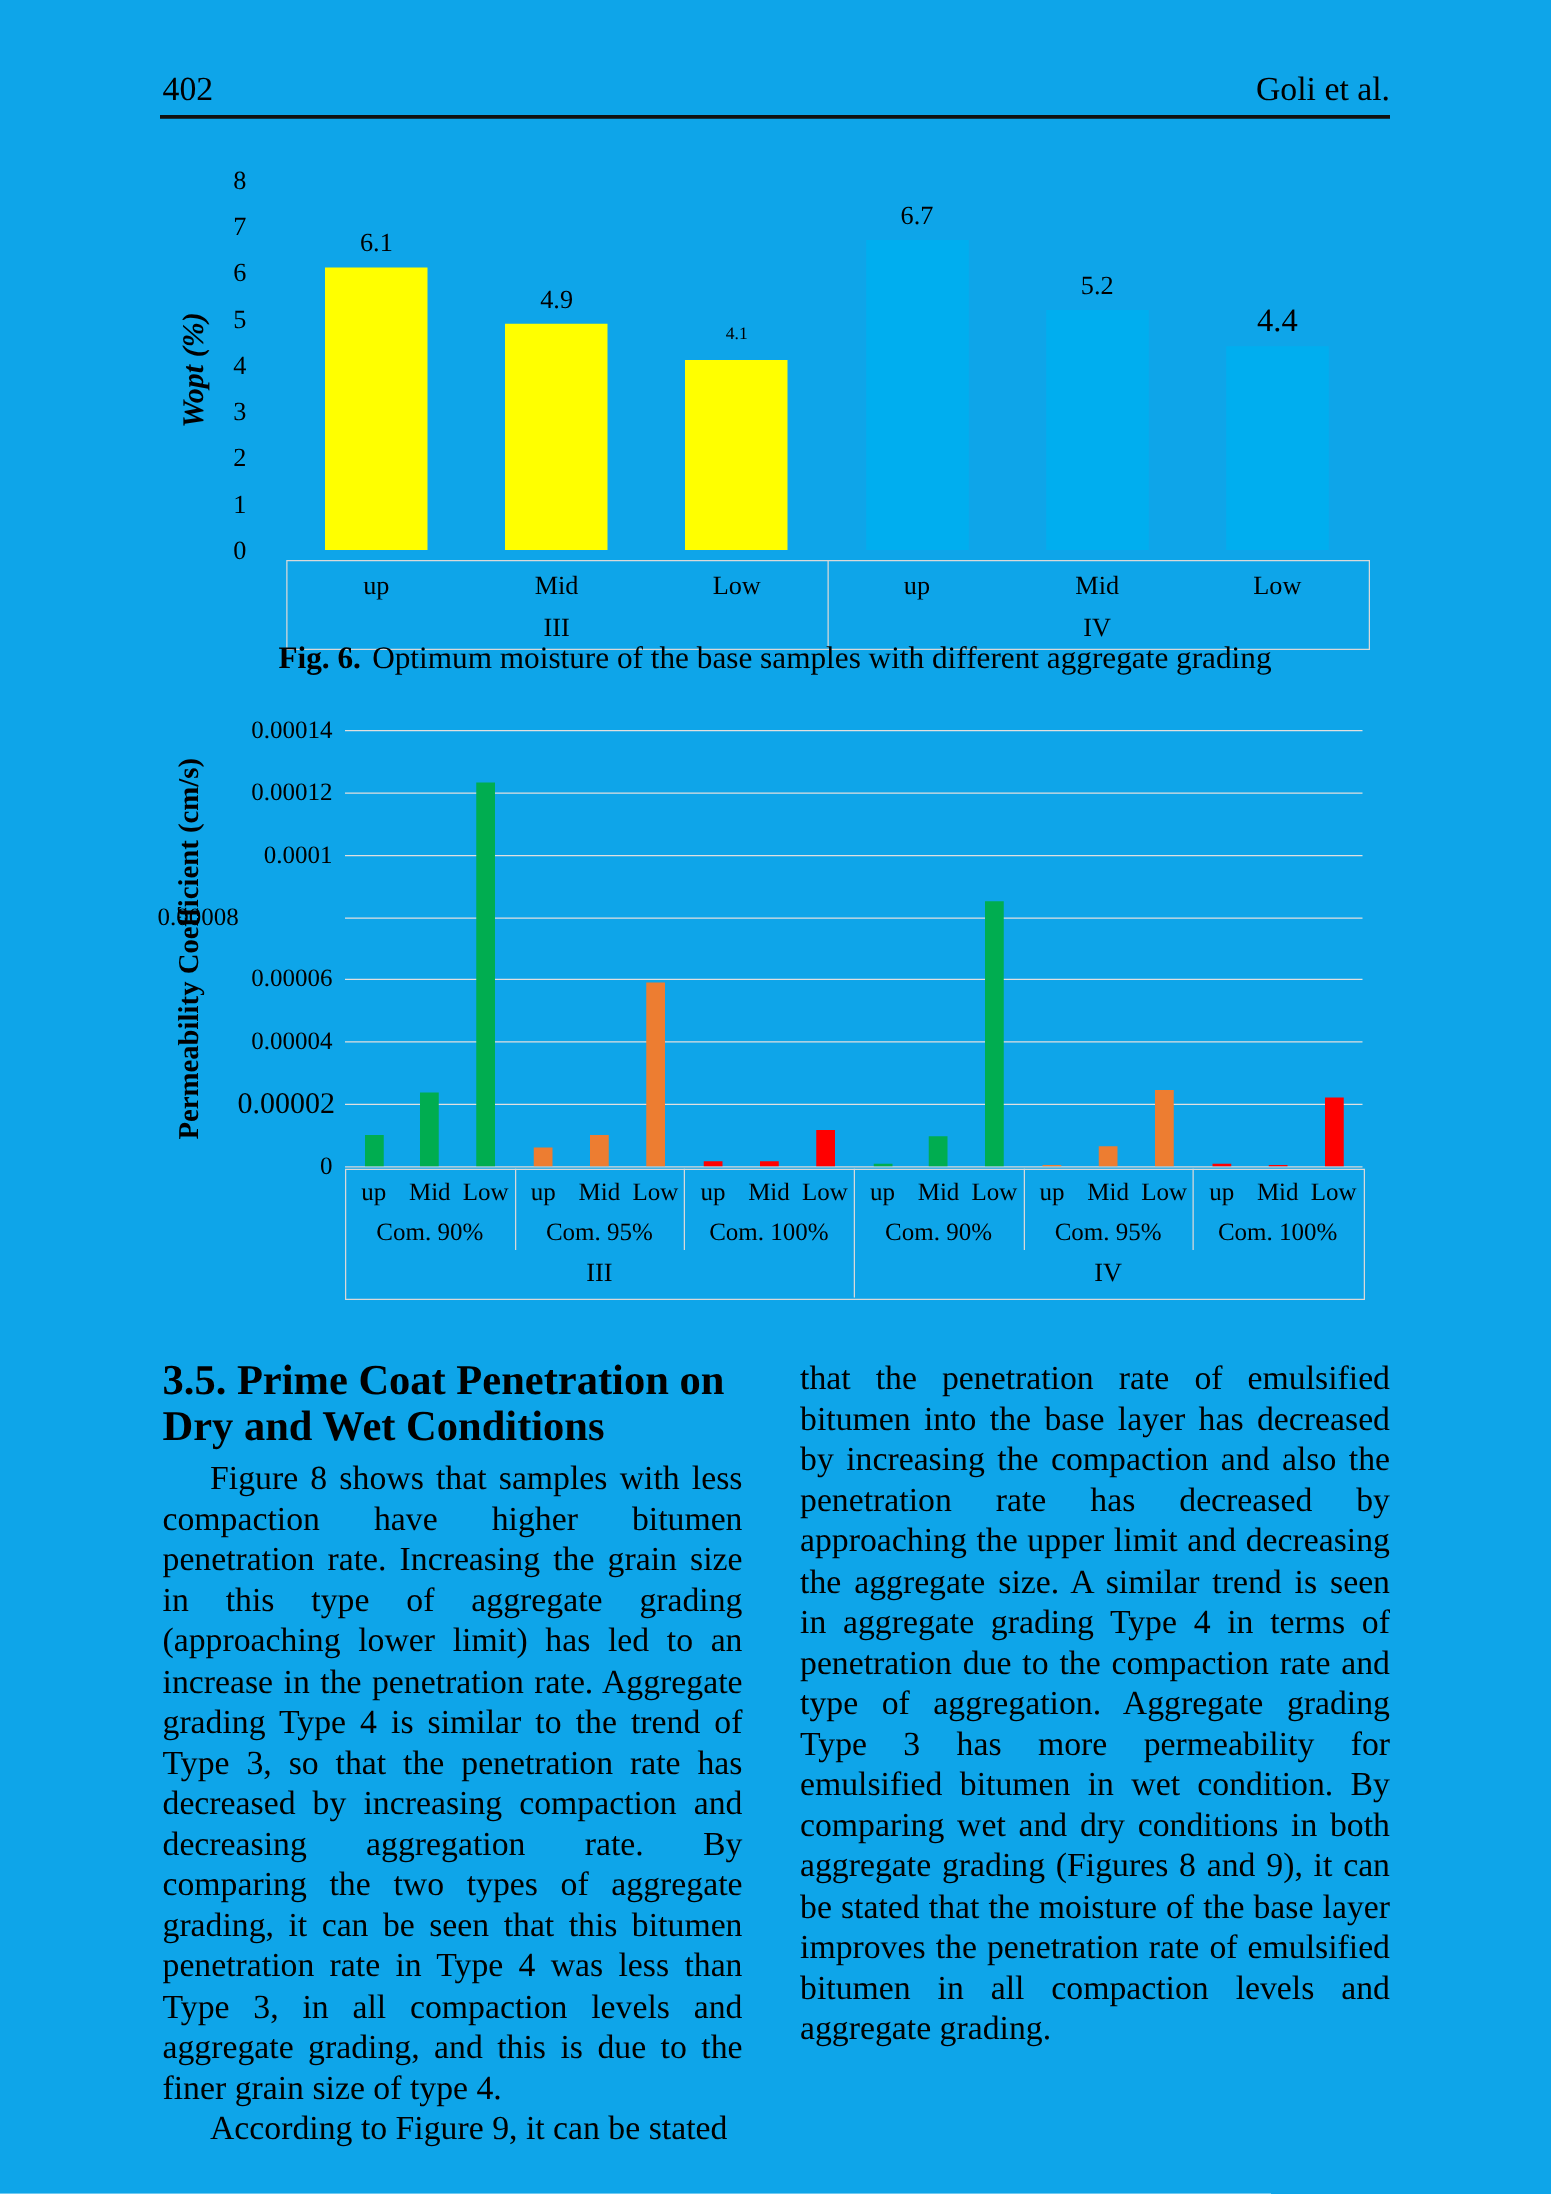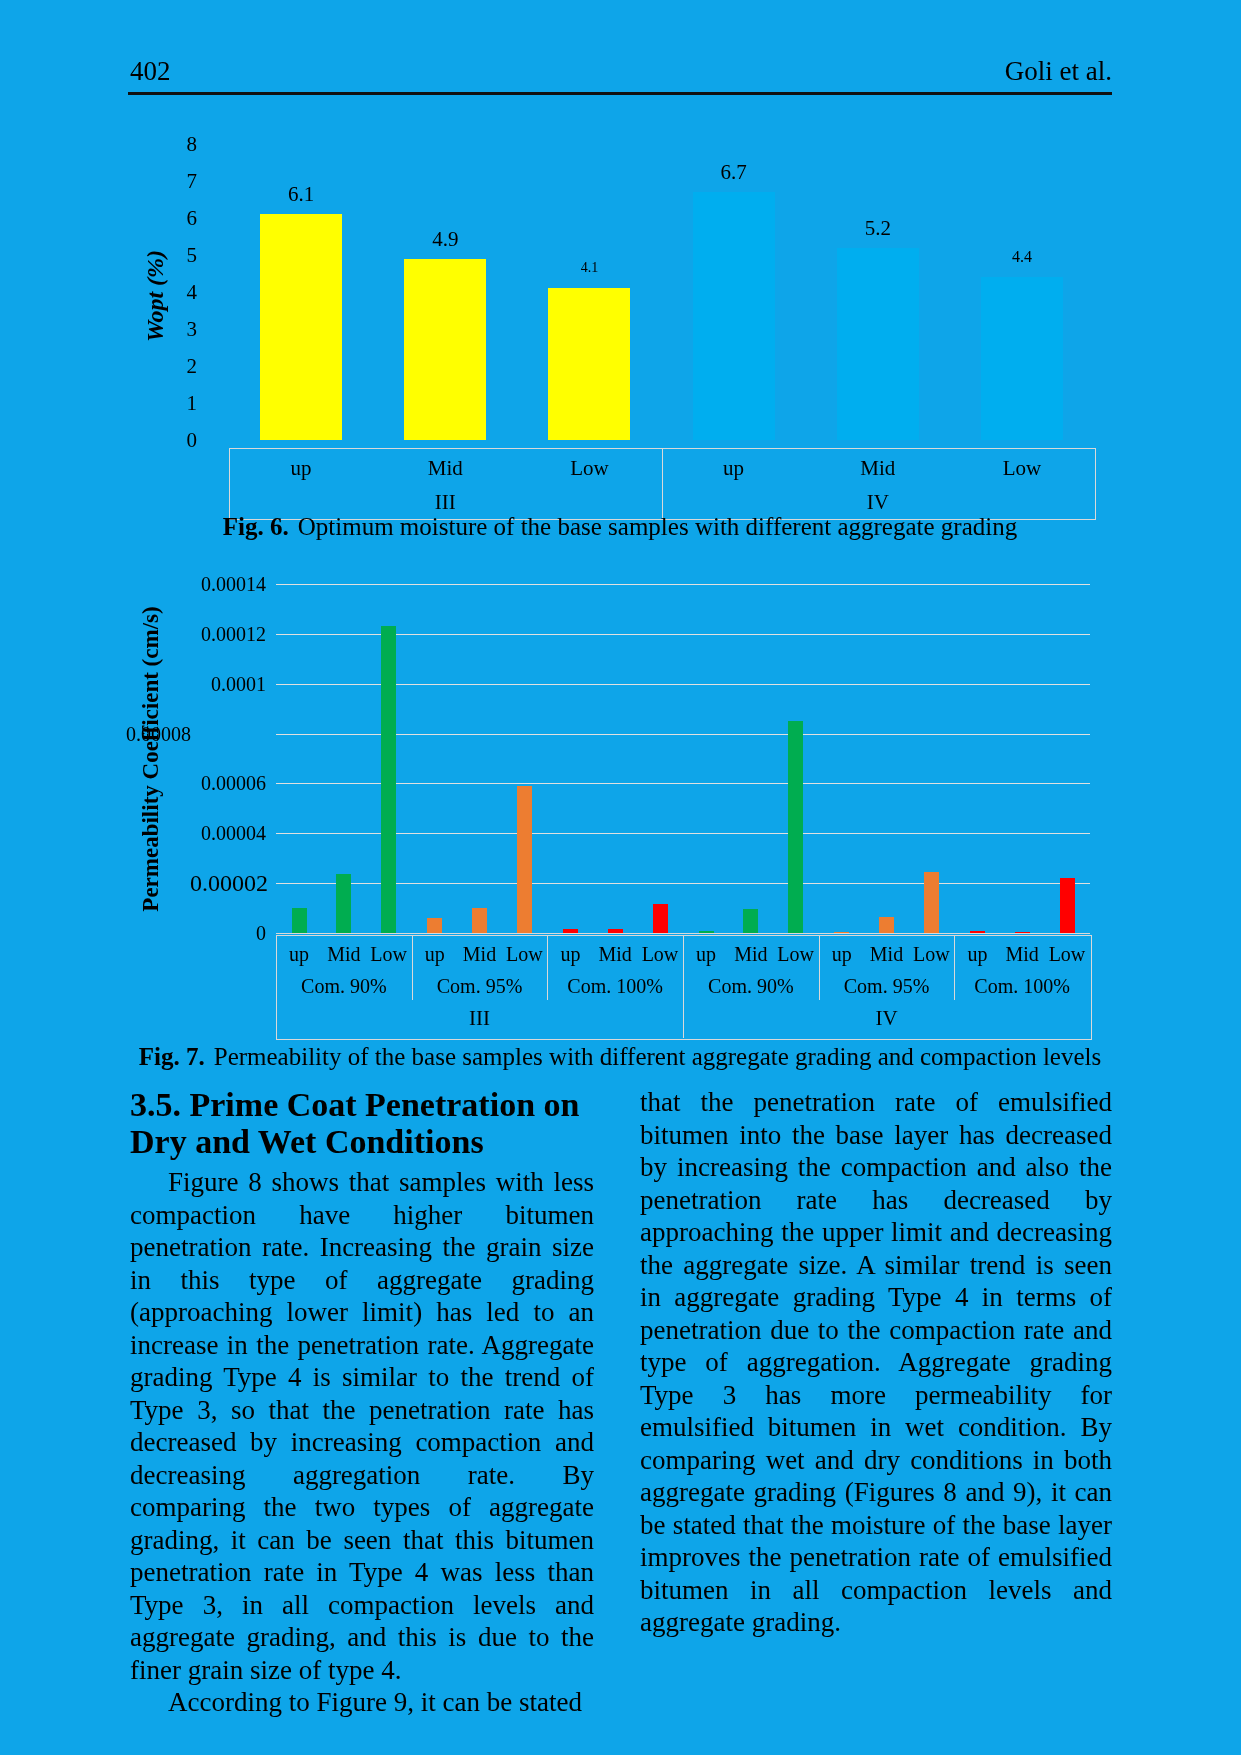--- a/index.html
+++ b/index.html
@@ -42,21 +42,21 @@
       <div style="position: absolute; left: 260.1px; top: 181.3px; width: 82px; text-align: center; font-size: 21px; line-height: 26px;">6.1</div>
       <div style="position: absolute; left: 404.3px; top: 258.7px; width: 82px; height: 181.3px; background: rgb(255, 255, 0);"></div>
       <div style="position: absolute; left: 404.3px; top: 225.7px; width: 82px; text-align: center; font-size: 21px; line-height: 26px;">4.9</div>
       <div style="position: absolute; left: 548.4px; top: 288.3px; width: 82px; height: 151.7px; background: rgb(255, 255, 0);"></div>
       <div style="position: absolute; left: 548.4px; top: 255.3px; width: 82px; text-align: center; font-size: 14px; line-height: 26px;">4.1</div>
       <div style="position: absolute; left: 692.6px; top: 192.1px; width: 82px; height: 247.9px; background: rgb(0, 174, 239);"></div>
       <div style="position: absolute; left: 692.6px; top: 159.1px; width: 82px; text-align: center; font-size: 21px; line-height: 26px;">6.7</div>
       <div style="position: absolute; left: 836.8px; top: 247.6px; width: 82px; height: 192.4px; background: rgb(0, 174, 239);"></div>
       <div style="position: absolute; left: 836.8px; top: 214.6px; width: 82px; text-align: center; font-size: 21px; line-height: 26px;">5.2</div>
       <div style="position: absolute; left: 980.9px; top: 277.2px; width: 82px; height: 162.8px; background: rgb(0, 174, 239);"></div>
-      <div style="position: absolute; left: 980.9px; top: 244.2px; width: 82px; text-align: center; font-size: 16px; line-height: 26px;">4.4</div>
+      <div style="position: absolute; left: 980.9px; top: 244.2px; width: 82px; text-align: center; font-size: 26px; line-height: 26px;">4.4</div>
       <div style="position: absolute; left: 229px; top: 448px; width: 865px; height: 70px; border: 1px solid rgb(217, 217, 217);"></div>
       <div style="position: absolute; left: 661.5px; top: 448px; width: 1px; height: 70px; background: rgb(217, 217, 217);"></div>
       <div style="position: absolute; left: 251.1px; top: 454px; width: 100px; text-align: center; font-size: 21px; line-height: 28px;">up</div>
       <div style="position: absolute; left: 395.3px; top: 454px; width: 100px; text-align: center; font-size: 21px; line-height: 28px;">Mid</div>
       <div style="position: absolute; left: 539.4px; top: 454px; width: 100px; text-align: center; font-size: 21px; line-height: 28px;">Low</div>
       <div style="position: absolute; left: 683.6px; top: 454px; width: 100px; text-align: center; font-size: 21px; line-height: 28px;">up</div>
       <div style="position: absolute; left: 827.8px; top: 454px; width: 100px; text-align: center; font-size: 21px; line-height: 28px;">Mid</div>
       <div style="position: absolute; left: 971.9px; top: 454px; width: 100px; text-align: center; font-size: 21px; line-height: 28px;">Low</div>
       <div style="position: absolute; left: 229px; top: 488px; width: 432.5px; text-align: center; font-size: 21px; line-height: 28px;">III</div>
       <div style="position: absolute; left: 661.5px; top: 488px; width: 432.5px; text-align: center; font-size: 21px; line-height: 28px;">IV</div>
@@ -128,23 +128,20 @@
       <div style="position: absolute; left: 276px; top: 935px; width: 814px; height: 103px; border: 1px solid rgb(217, 217, 217);"></div>
       <div style="position: absolute; left: 411.7px; top: 935px; width: 1px; height: 65px; background: rgb(217, 217, 217);"></div>
       <div style="position: absolute; left: 547.3px; top: 935px; width: 1px; height: 65px; background: rgb(217, 217, 217);"></div>
       <div style="position: absolute; left: 683px; top: 935px; width: 1px; height: 65px; background: rgb(217, 217, 217);"></div>
       <div style="position: absolute; left: 818.7px; top: 935px; width: 1px; height: 65px; background: rgb(217, 217, 217);"></div>
       <div style="position: absolute; left: 954.3px; top: 935px; width: 1px; height: 65px; background: rgb(217, 217, 217);"></div>
       <div style="position: absolute; left: 683px; top: 1000px; width: 1px; height: 38px; background: rgb(217, 217, 217);"></div>
       <div style="position: absolute; left: 276px; top: 1004px; width: 407px; text-align: center; font-size: 21px; line-height: 28px;">III</div>
       <div style="position: absolute; left: 683px; top: 1004px; width: 407px; text-align: center; font-size: 21px; line-height: 28px;">IV</div>
     </div>
-  <div class="caption" style="left:130px;top:1042px;width:980px;">
-    <span class="capb">Fig. 7.</span><span>Permeability of the base samples with different aggregate grading and compaction levels</span>
-  </div>
 
   <div class="bodywrap" style="left:130px;top:1086px;width:982px;height:640px;">
     <div class="col" style="left:0;width:464px;">
       <p class="colhead">3.5. Prime Coat Penetration on Dry and Wet Conditions</p>
       <p class="para ind">Figure 8 shows that samples with less compaction have higher bitumen penetration rate. Increasing the grain size in this type of aggregate grading (approaching lower limit) has led to an increase in the penetration rate. Aggregate grading Type 4 is similar to the trend of Type 3, so that the penetration rate has decreased by increasing compaction and decreasing aggregation rate. By comparing the two types of aggregate grading, it can be seen that this bitumen penetration rate in Type 4 was less than Type 3, in all compaction levels and aggregate grading, and this is due to the finer grain size of type 4.</p>
       <p class="para ind">According to Figure 9, it can be stated</p>
     </div>
     <div class="col" style="left:510px;width:472px;">
       <p class="para">that the penetration rate of emulsified bitumen into the base layer has decreased by increasing the compaction and also the penetration rate has decreased by approaching the upper limit and decreasing the aggregate size. A similar trend is seen in aggregate grading Type 4 in terms of penetration due to the compaction rate and type of aggregation. Aggregate grading Type 3 has more permeability for emulsified bitumen in wet condition. By comparing wet and dry conditions in both aggregate grading (Figures 8 and 9), it can be stated that the moisture of the base layer improves the penetration rate of emulsified bitumen in all compaction levels and aggregate grading.</p>
     </div>

